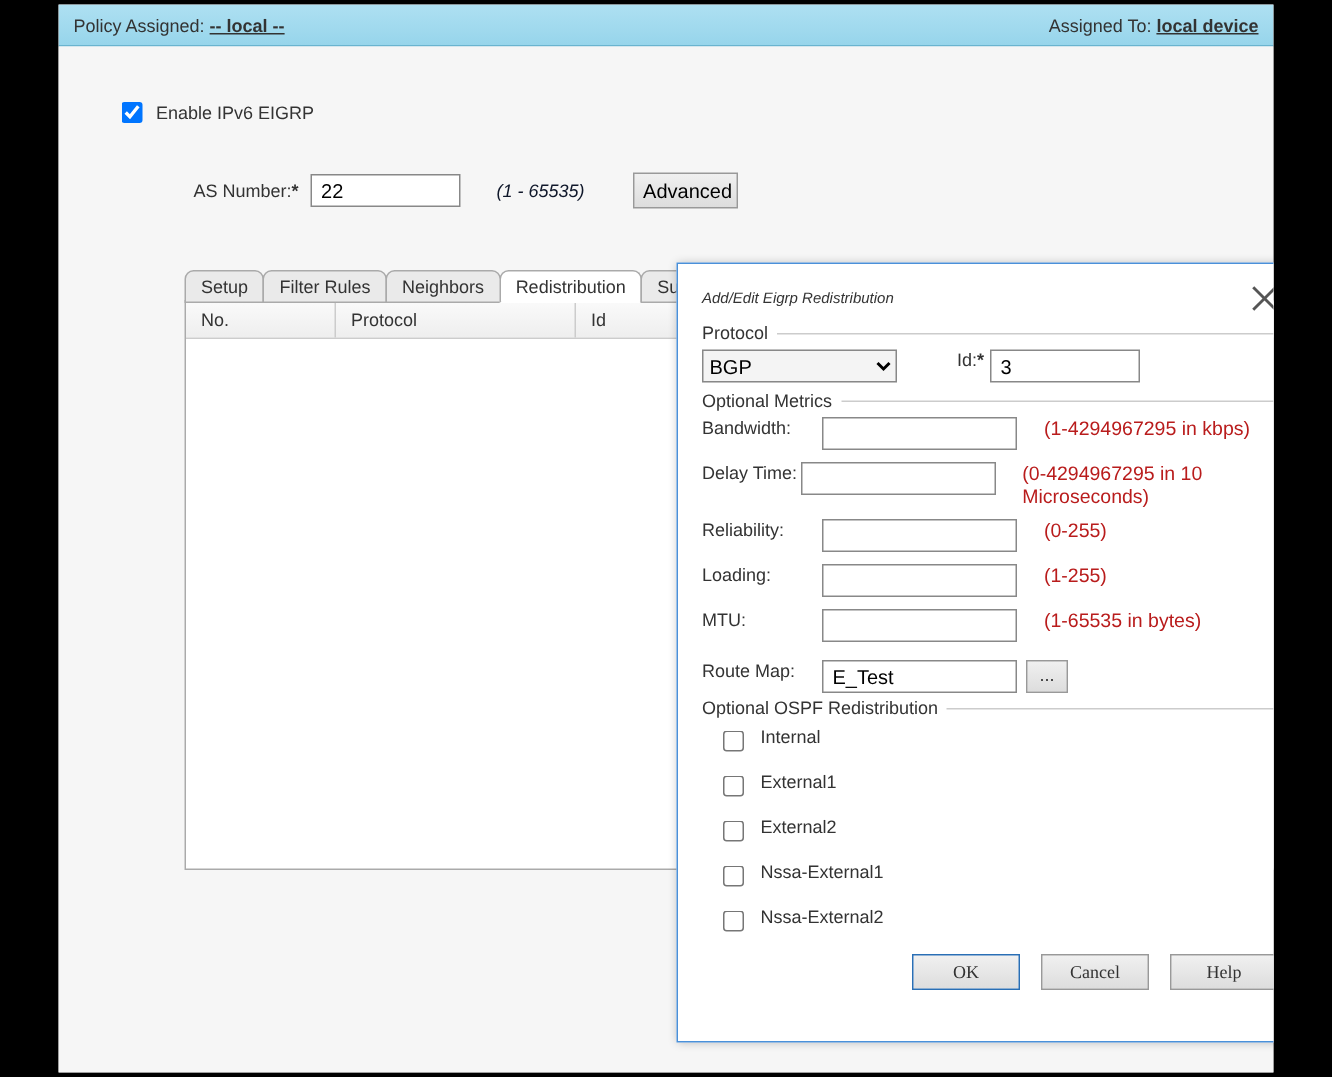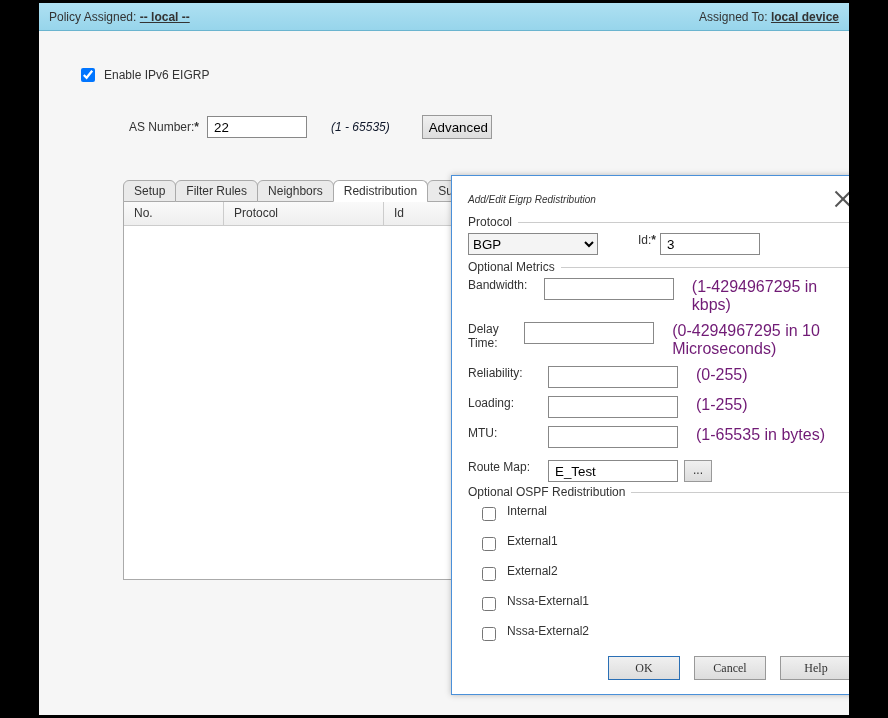--- a/index.html
+++ b/index.html
@@ -41,21 +41,21 @@
     background:#fff; border:1px solid #4a90d9; box-shadow:0 0 6px rgba(0,0,0,0.25);
     padding:14px 16px 12px 16px;
   }
   .dialog .dlg-head { display:flex; justify-content:space-between; align-items:center; margin-bottom:14px; }
   .dialog .dlg-title { font-size:10px;font-style:italic; }
   .close-x { width:18px; height:18px; cursor:pointer; stroke:#555; }
   .fieldset { position:relative; border:none; border-top:1px solid #ccc; margin:4px 0 12px 0; padding:10px 0 0 0; }
   .fieldset .legend { position:absolute; top:-8px; left:0; background:#fff; padding-right:6px; font-size:12px; color:#333; }
   .frow { display:flex; align-items:flex-start; margin-bottom:8px; }
   .frow .flabel { width:80px; }
-  .frow .hint { margin-left:18px; color:#701a75; font-size:16px; }
+  .frow .hint { margin-left:18px; color:#b91c1c; font-size:13px; }
   .frow input[type=text] { width:130px; height:22px; border:1px solid #888; padding:2px 6px; }
   .frow select { width:130px; height:22px; border:1px solid #888; background:#f4f4f4; }
   .id-label { margin-left:40px; }
   .id-label .req{font-weight:bold;}
   .id-input { width:100px !important; margin-left:4px; }
   .route-row { margin:6px 0 10px 0; }
   .browse-btn { width:28px; height:22px; margin-left:6px; border:1px solid #999; background:linear-gradient(#f0f0f0,#ddd); text-align:center; line-height:18px; cursor:pointer;}
   .chk-row { display:flex; align-items:flex-start; gap:8px; margin:1px 0 10px 10px;}
   .chk-row input { width:14px; height:14px; }
   .btn-row { display:flex; gap:14px; justify-content:flex-end; margin-top:8px;font-family:Liberation Serif, serif; }

